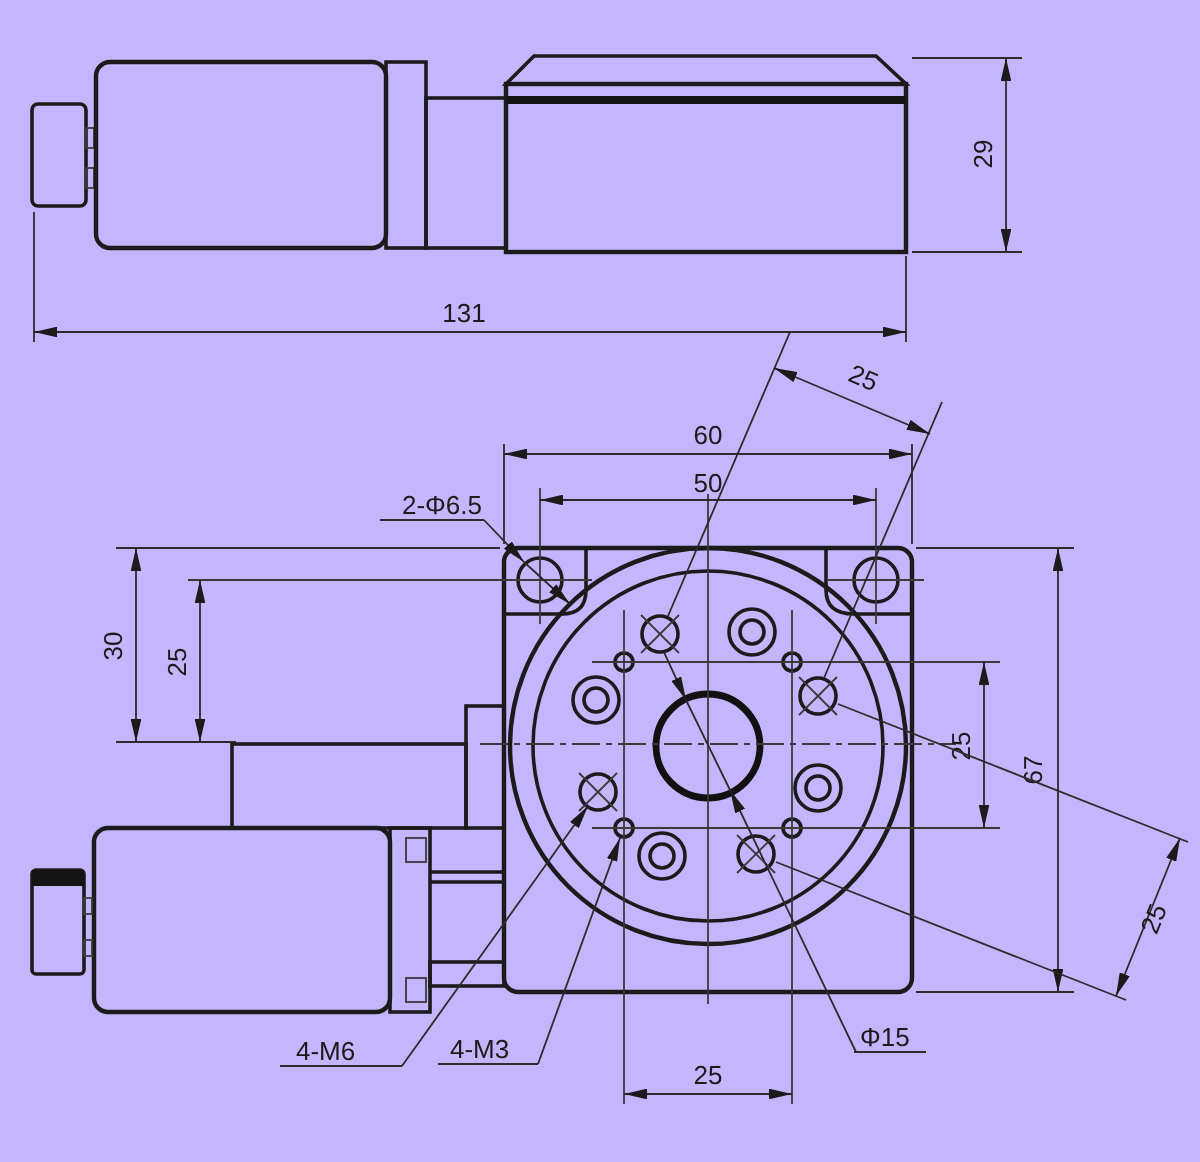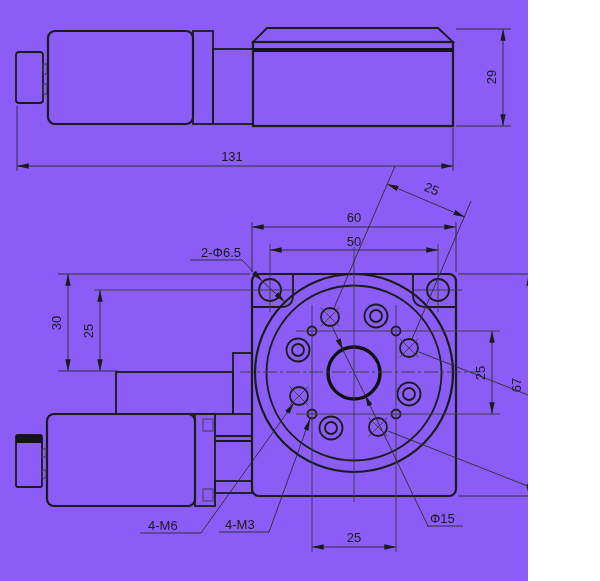--- a/index.html
+++ b/index.html
@@ -1,16 +1,16 @@
 <!DOCTYPE html>
 <html><head>
 <meta charset="utf-8">
 <style>
   html,body{margin:0;padding:0;background:#ffffff;}
-  .page{width:528px;height:581px;background:#8b5cf6;position:relative;overflow:hidden;}
+  .page{width:600px;height:581px;background:#c4b5fd;position:relative;overflow:hidden;}
   svg{display:block;font-family:"Liberation Sans", sans-serif;}
   .outline{fill:none;stroke:#1b1b1b;stroke-width:1.8;}
   .outline-thick{fill:none;stroke:#1b1b1b;stroke-width:2.2;}
   .thin{fill:none;stroke:#3a3a3a;stroke-width:0.9;}
   .dimline{fill:none;stroke:#2b2b2b;stroke-width:0.9;}
   .centerline{fill:none;stroke:#3a3a3a;stroke-width:0.9;stroke-dasharray:14 3 3 3;}
   .bore{fill:none;stroke:#111;stroke-width:3.4;}
   .band{fill:#141414;stroke:none;}
   .dim-text{font-size:13px;fill:#1b1b1b;}
   .anchor-mid{text-anchor:middle;}

